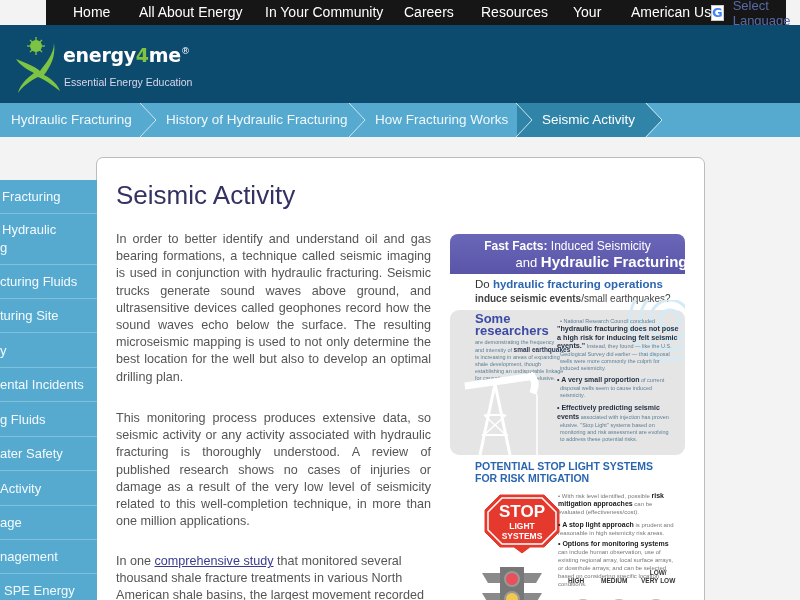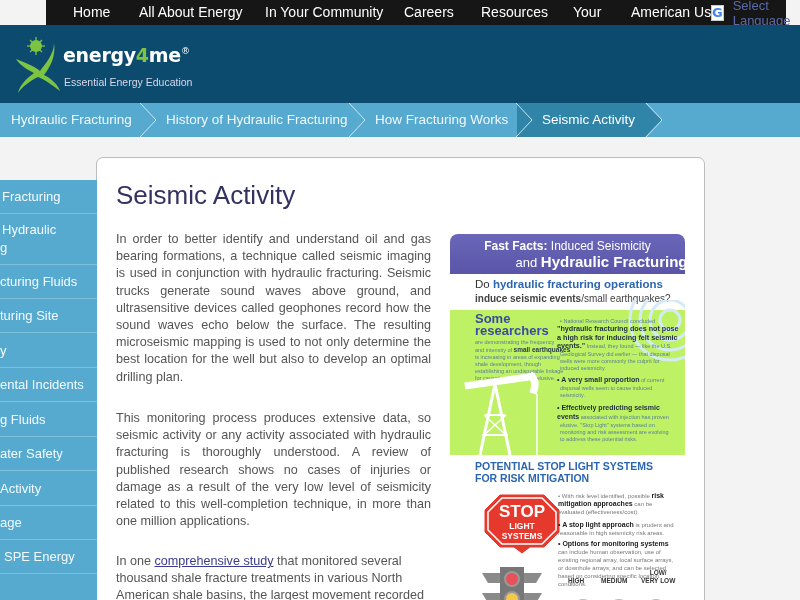--- a/index.html
+++ b/index.html
@@ -43,21 +43,21 @@
   .info { position: absolute; left: 450px; top: 234px; width: 235px; height: 380px; background: #fff; border-radius: 8px 8px 0 0; overflow: hidden; }
   .info-head { position: absolute; left: 0; top: 0; width: 235px; height: 40px; background: linear-gradient(#6a66b8, #5a55a8); color: #fff; text-align: center; }
   .info-head .l1 { position: absolute; top: 5px; left: 0; width: 235px; font-size: 12px; }
   .info-head .l1 b { font-weight: bold; }
   .info-head .l2 { position: absolute; top: 19px; left: 0; width: 235px; font-size: 15px; font-weight: bold; margin-left: 34px; }
   .info-head .l2 span { font-weight: normal; font-size: 13px; }
   .info-q { position: absolute; left: 0; top: 40px; width: 235px; height: 36px; background: #fff; }
   .info-q .q1 { position: absolute; left: 25px; top: 4px; font-size: 11.5px; color: #333; }
   .info-q .q1 b { color: #2c66b1; }
   .info-q .q2 { position: absolute; left: 25px; top: 19px; font-size: 10px; color: #444; }
-  .info-mid { position: absolute; left: 0; top: 76px; width: 235px; height: 145px; background: #bef264; }
+  .info-mid { position: absolute; left: 0; top: 76px; width: 235px; height: 145px; background: #e5e5e5; border-radius: 9px; }
   .res-title { position: absolute; left: 25px; top: 3px; color: #3b4aa4; font-weight: bold; font-size: 13px; line-height: 12px; }
   .tiny { position: absolute; font-size: 5.5px; line-height: 7px; color: #5a7f97; }
   .tiny b { color: #2a3a55; font-size: 6.5px; }
   .bul { position: absolute; left: 107px; font-size: 7px; line-height: 8.5px; color: #1f2d40; font-weight: bold; }
   .rig { position: absolute; left: 10px; top: 60px; width: 100px; height: 85px; }
   .info-low { position: absolute; left: 0; top: 221px; width: 235px; height: 160px; background: #fff; }
   .stop-title { position: absolute; left: 25px; top: 5px; color: #2a66b0; font-weight: bold; font-size: 10.5px; line-height: 12px; }
   .stop-sign { position: absolute; left: 32px; top: 37px; width: 80px; height: 62px; }
   .sm { position: absolute; left: 108px; font-size: 6px; line-height: 8px; color: #777; width: 118px; }
   .sm b { color: #222; font-size: 7px; }
@@ -150,20 +150,23 @@
   <div class="side-item" style="height:34px;line-height:34px">
       <span style="left:0">ater Safety</span>
     </div>
   <div class="side-item" style="height:35px;line-height:35px">
       <span style="left:0">Activity</span>
     </div>
   <div class="side-item" style="height:34px;line-height:34px">
       <span style="left:0">age</span>
     </div>
   <div class="side-item" style="height:34px;line-height:34px">
+      <span style="left:0">nagement</span>
+    </div>
+  <div class="side-item" style="height:34px;line-height:34px">
       <span style="left:4px">SPE Energy</span>
     </div>
 </div>
 
 <h1 class="page-title">Seismic Activity</h1>
 <p class="para" style="top:231px">In order to better identify and understand oil and gas bearing formations, a technique called seismic imaging is used in conjunction with hydraulic fracturing. Seismic trucks generate sound waves above ground, and ultrasensitive devices called geophones record how the sound waves echo below the surface. The resulting microseismic mapping is used to not only determine the best location for the well but also to develop an optimal drilling plan.</p>
 <p class="para" style="top:410px">This monitoring process produces extensive data, so seismic activity or any activity associated with hydraulic fracturing is thoroughly understood. A review of published research shows no cases of injuries or damage as a result of the very low level of seismicity related to this well-completion technique, in more than one million applications.</p>
 <p class="para" style="top:553px;text-align:left"><span>In one </span><a href="#">comprehensive study</a><span> that monitored several thousand shale fracture treatments in various North American shale basins, the largest movement recorded</span></p>
 
 <div class="info">

